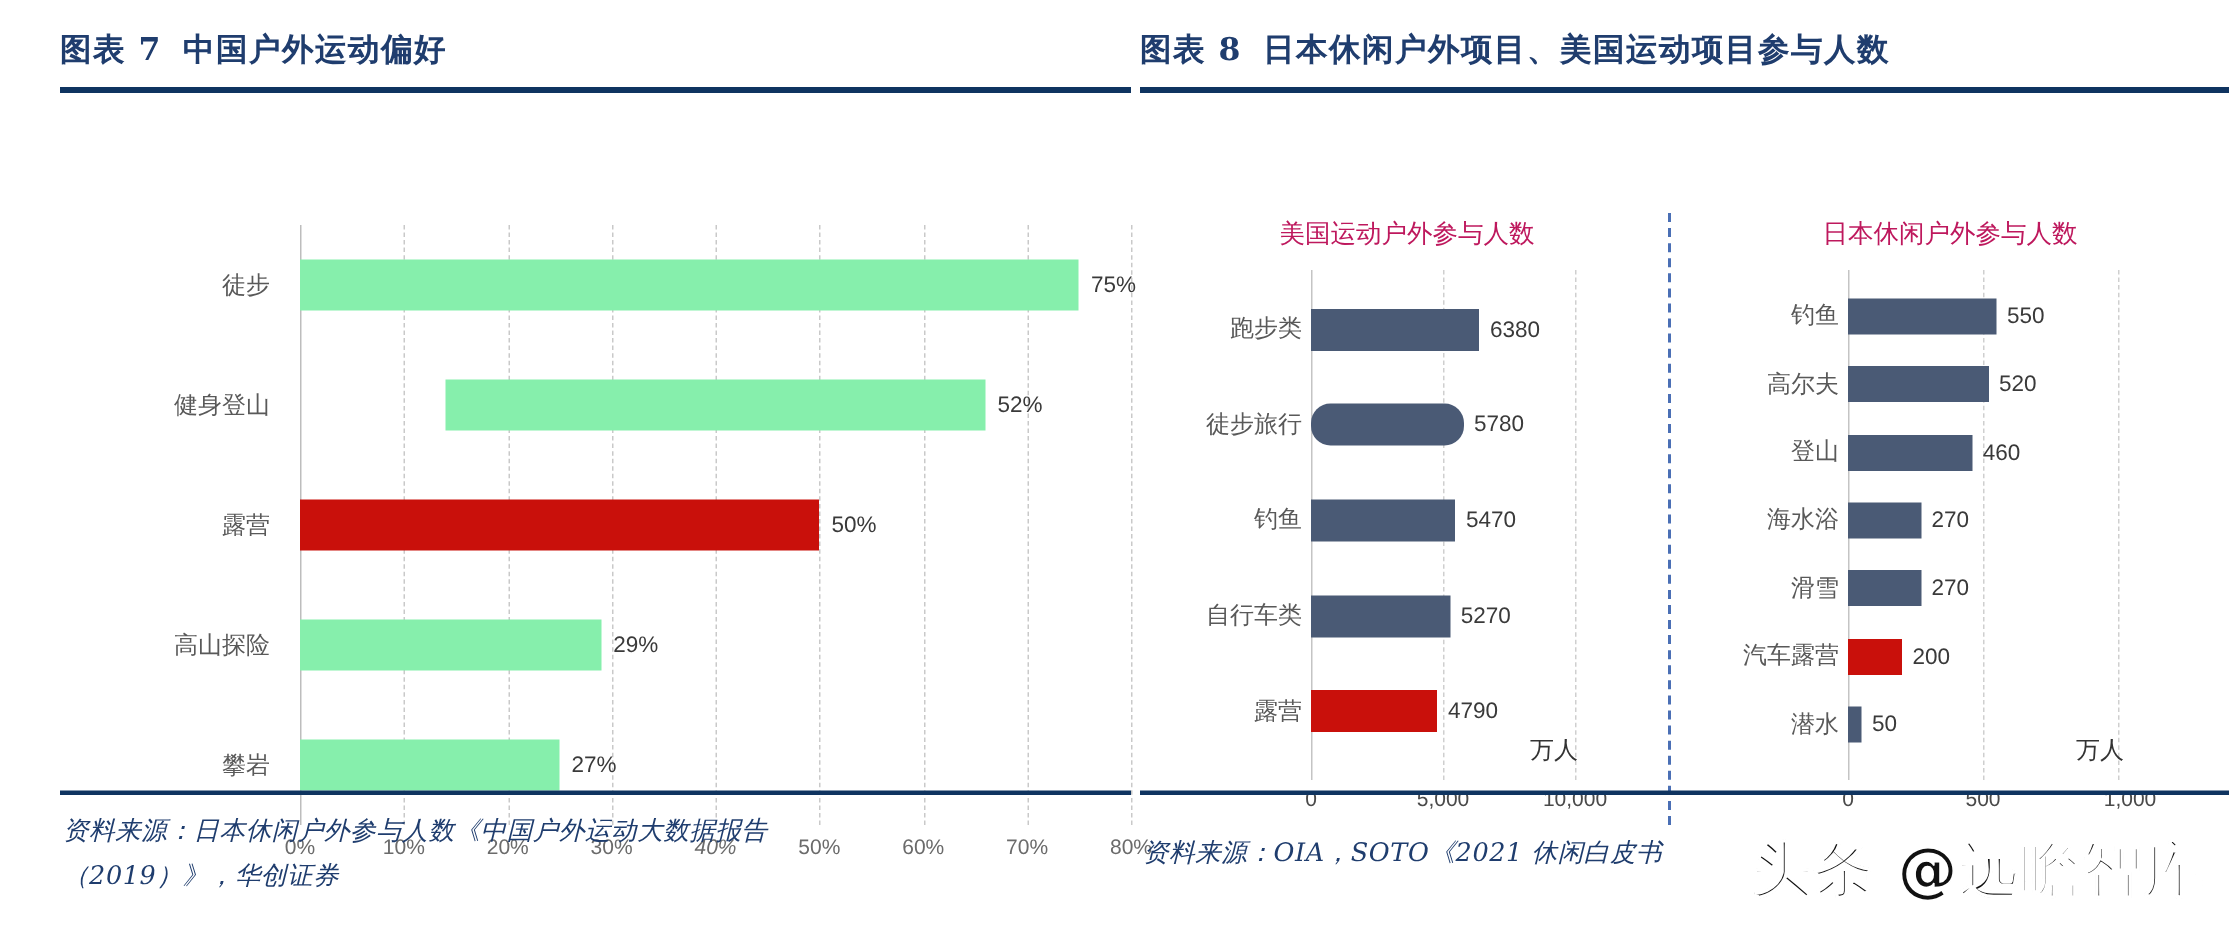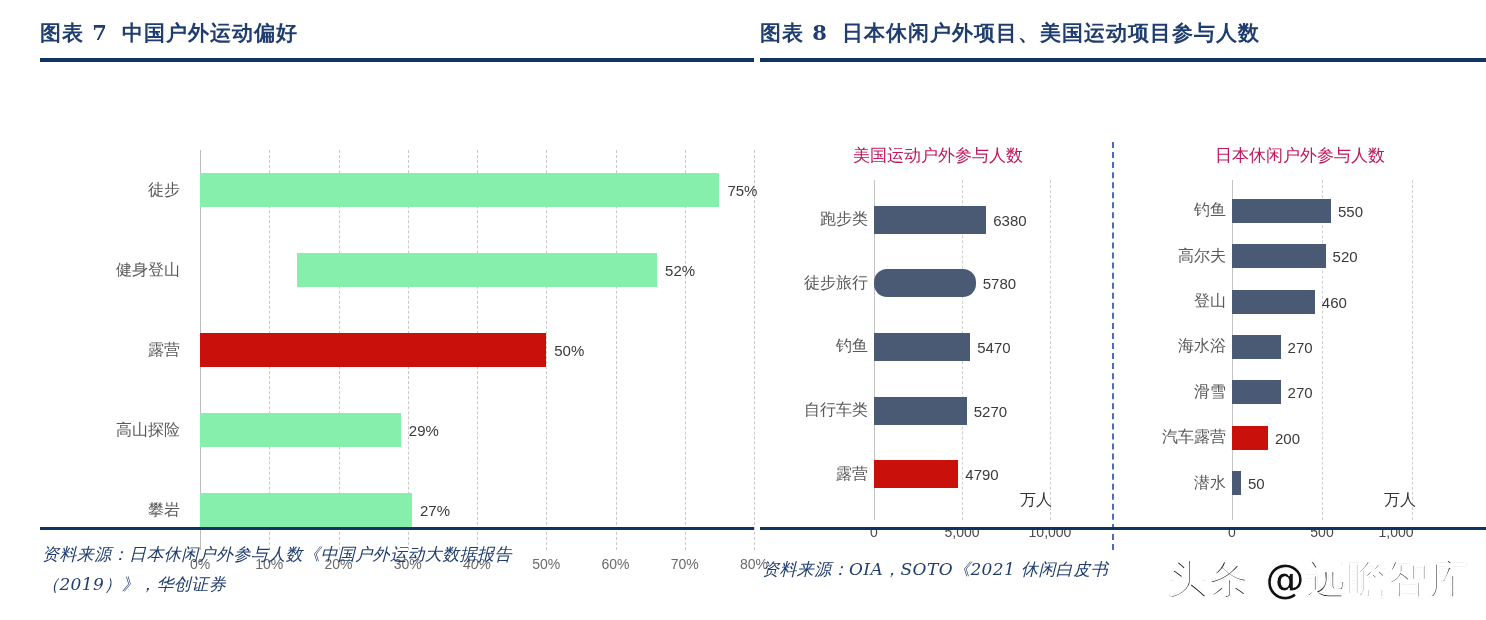--- a/index.html
+++ b/index.html
@@ -211,21 +211,21 @@
                 <div class="c7-bar highlight" style="width: 346.25px;">
                   <span class="c7-val">50%</span>
                 </div>
               </div>
               <div class="c7-row" style="top: 240px; height: 80px;">
                 <div class="c7-bar" style="width: 200.825px;">
                   <span class="c7-val">29%</span>
                 </div>
               </div>
               <div class="c7-row" style="top: 320px; height: 80px;">
-                <div class="c7-bar" style="width: 212px;">
+                <div class="c7-bar" style="width: 173px;">
                   <span class="c7-val">27%</span>
                 </div>
               </div>
             </div>
         </div>
         <div class="c7-xaxis" id="c7-xaxis">
             <span class="c7-xtick" style="left: 0px;">0%</span>
             <span class="c7-xtick" style="left: 69.25px;">10%</span>
             <span class="c7-xtick" style="left: 138.5px;">20%</span>
             <span class="c7-xtick" style="left: 207.75px;">30%</span>
@@ -361,21 +361,21 @@
                 <div class="sub-row" style="top: 280.571px; height: 45.4286px;">
                   <div class="sub-bar" style="width: 9px; height: 24px;">
                     <span class="sub-val">50</span>
                   </div>
                 </div>
               </div>
           </div>
           <div class="sub-xaxis" id="jp-xaxis" style="left:110px;width:180px;top:392px;">
               <span class="sub-xtick" style="left: 0px;">0</span>
               <span class="sub-xtick" style="left: 90px;">500</span>
-              <span class="sub-xtick" style="left: 164px;">1,000</span>
+              <span class="sub-xtick" style="left: 188px;">1,000</span>
             </div>
           <div class="sub-unit" style="left:262px;top:358px;">万人</div>
         </div>
 
       </div>
     </div>
 
     <div class="rule-bottom" style="top:527px;"></div>
     <div class="source" style="left:2px;top:555px;width:720px;">
       <div>资料来源：OIA，SOTO《2021 休闲白皮书</div>

